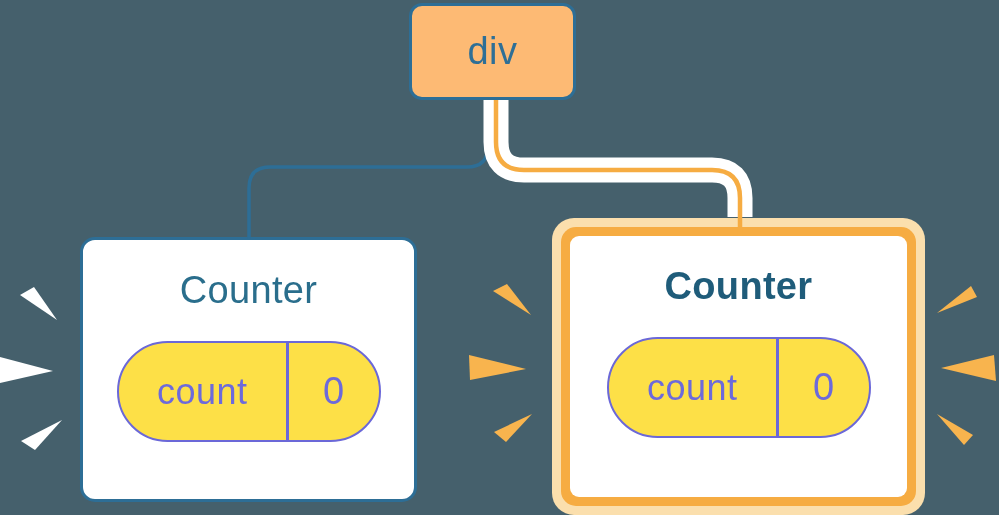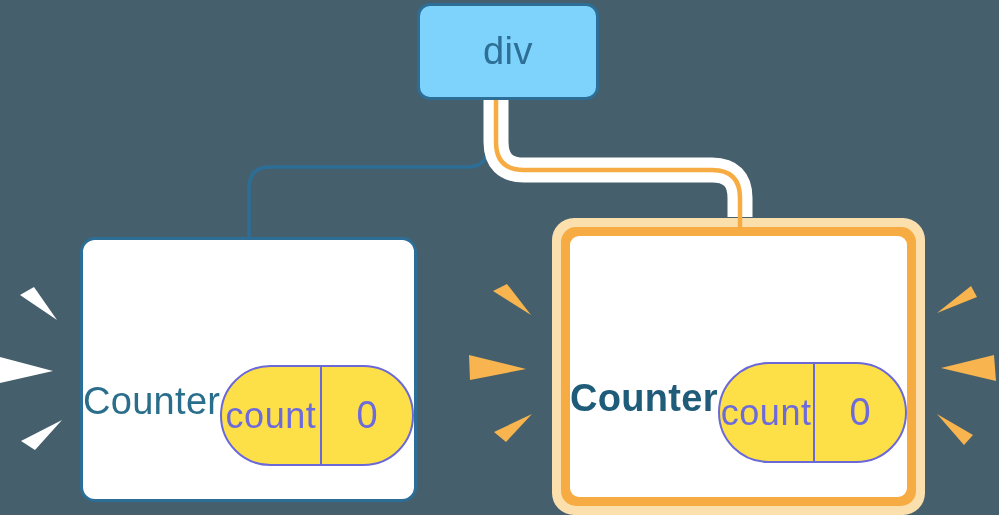--- a/index.html
+++ b/index.html
@@ -3,26 +3,25 @@
 <meta charset="utf-8">
 <style>
   html,body{margin:0;padding:0;background:#45606C;}
   #stage{
     position:relative;width:999px;height:515px;overflow:hidden;
     background:#45606C;
     font-family:"Liberation Sans", sans-serif;
   }
   
   .root-node{
-    position:absolute;left:409px;top:3px;width:182px;height:97px;
-    box-sizing:border-box;background:#7dd3fc;
+    position:absolute;left:409px;top:3px;width:167px;height:97px;
+    box-sizing:border-box;background:#fdba74;
     border:3.5px solid #2D6E96;border-radius:13px;
     display:flex;align-items:center;justify-content:center;
     z-index:3;
-    margin-left:8px;
   }
   .root-node .label{
     color:#2E6F96;font-size:38px;font-weight:500;letter-spacing:.5px;
   }
   
   svg.edges{position:absolute;left:0;top:0;z-index:2;pointer-events:none;}
   
   .card{position:absolute;z-index:1;box-sizing:border-box;}
   .card-left{
     left:80px;top:237px;width:337px;height:265px;
@@ -35,22 +34,22 @@
   .card-right-mid{
     box-sizing:border-box;width:100%;height:100%;
     background:#F6AC42;border-radius:15px;padding:9px;
   }
   .card-right-inner{
     box-sizing:border-box;width:100%;height:100%;
     background:#ffffff;border-radius:9px;
   }
   .card-content{
     box-sizing:border-box;width:100%;height:100%;
-    display:flex;flex-direction:row;align-items:center;
-    padding-top:64px;
+    display:flex;flex-direction:column;align-items:center;
+    padding-top:28px;
   }
   .card-title{
     font-size:38px;line-height:45px;letter-spacing:.3px;
   }
   .card-title.normal{color:#2A6E8C;font-weight:500;}
   .card-title.bold{color:#1F5C7A;font-weight:700;}
   
   .pill{
     margin-top:28px;width:264px;height:101px;box-sizing:border-box;
     border:2.5px solid #6B68D8;border-radius:52px;

